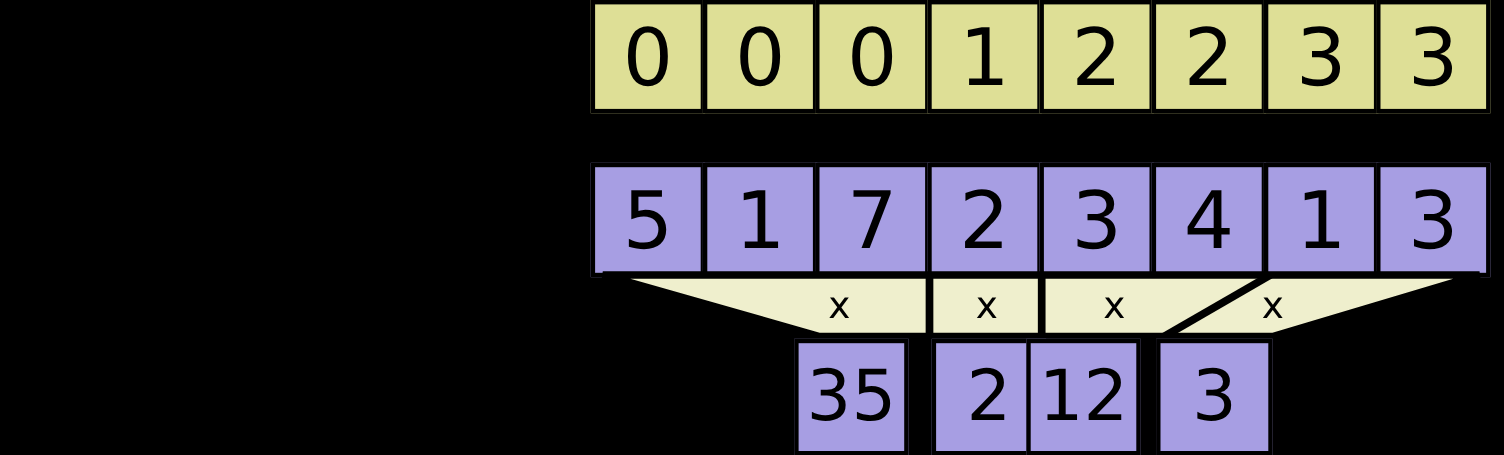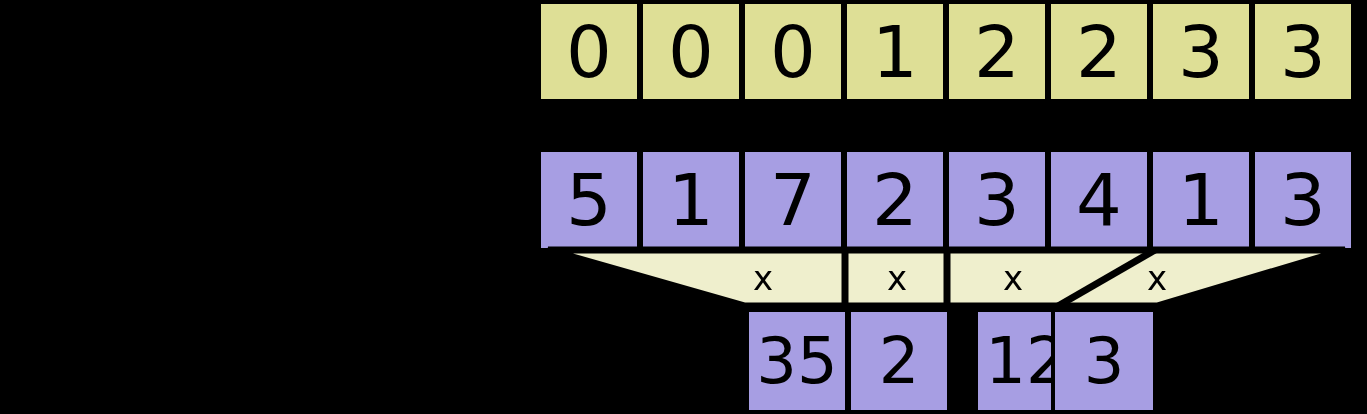--- a/index.html
+++ b/index.html
@@ -109,19 +109,19 @@
 
     <line x1="1155" y1="250" x2="1058" y2="306" stroke="#000000" stroke-width="7"></line>
   </svg>
 
   <div class="xmark" style="left:716px; width:94px;">x</div>
   <div class="xmark" style="left:850px; width:94px;">x</div>
   <div class="xmark" style="left:966px; width:94px;">x</div>
   <div class="xmark" style="left:1110px; width:94px;">x</div>
 
   <div class="row row-result">
-    <div class="cell" style="left:745px;  top:308px; width:104px; height:106px;">35</div>
+    <div class="cell" style="left:722px;  top:308px; width:104px; height:106px;">35</div>
     <div class="cell" style="left:847px;  top:308px; width:104px; height:106px;">2</div>
-    <div class="cell" style="left:974px;  top:308px; width:104px; height:106px;text-align:right;">12</div>
+    <div class="cell" style="left:933px;  top:308px; width:104px; height:106px;text-align:right;">12</div>
     <div class="cell" style="left:1051px; top:308px; width:106px; height:106px;">3</div>
   </div>
 
 </div>
 
 </body></html>

